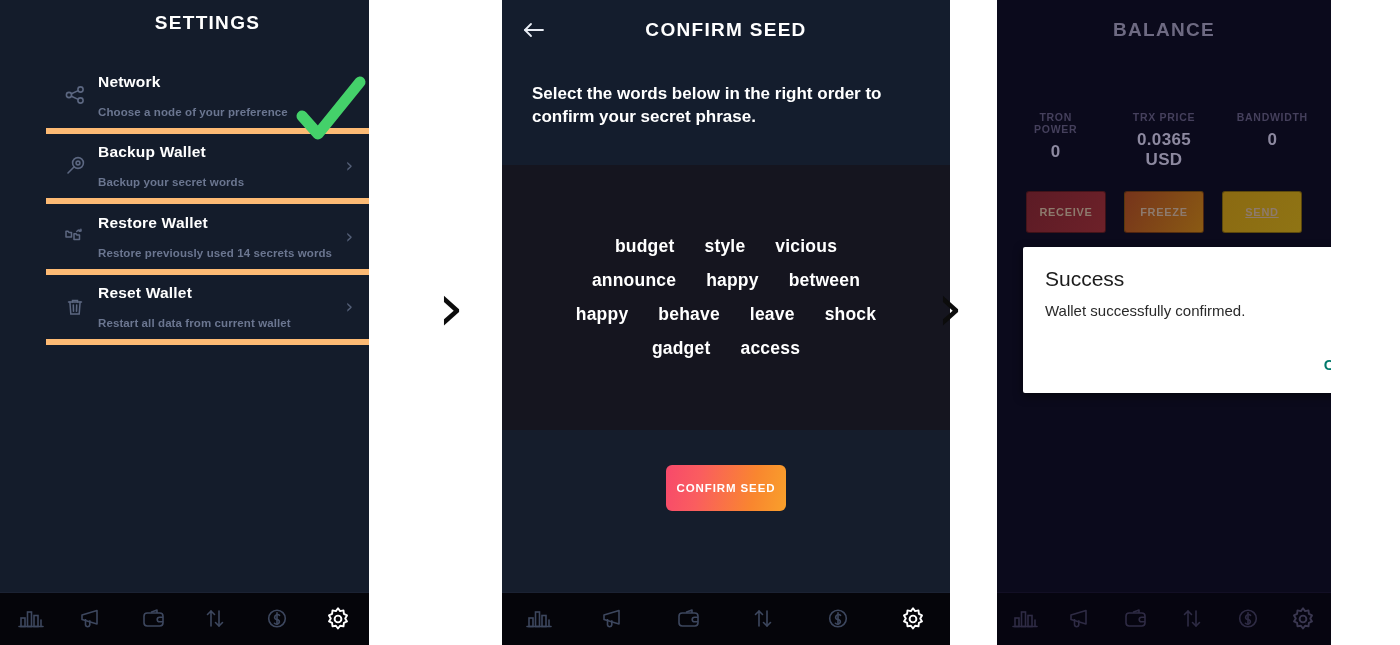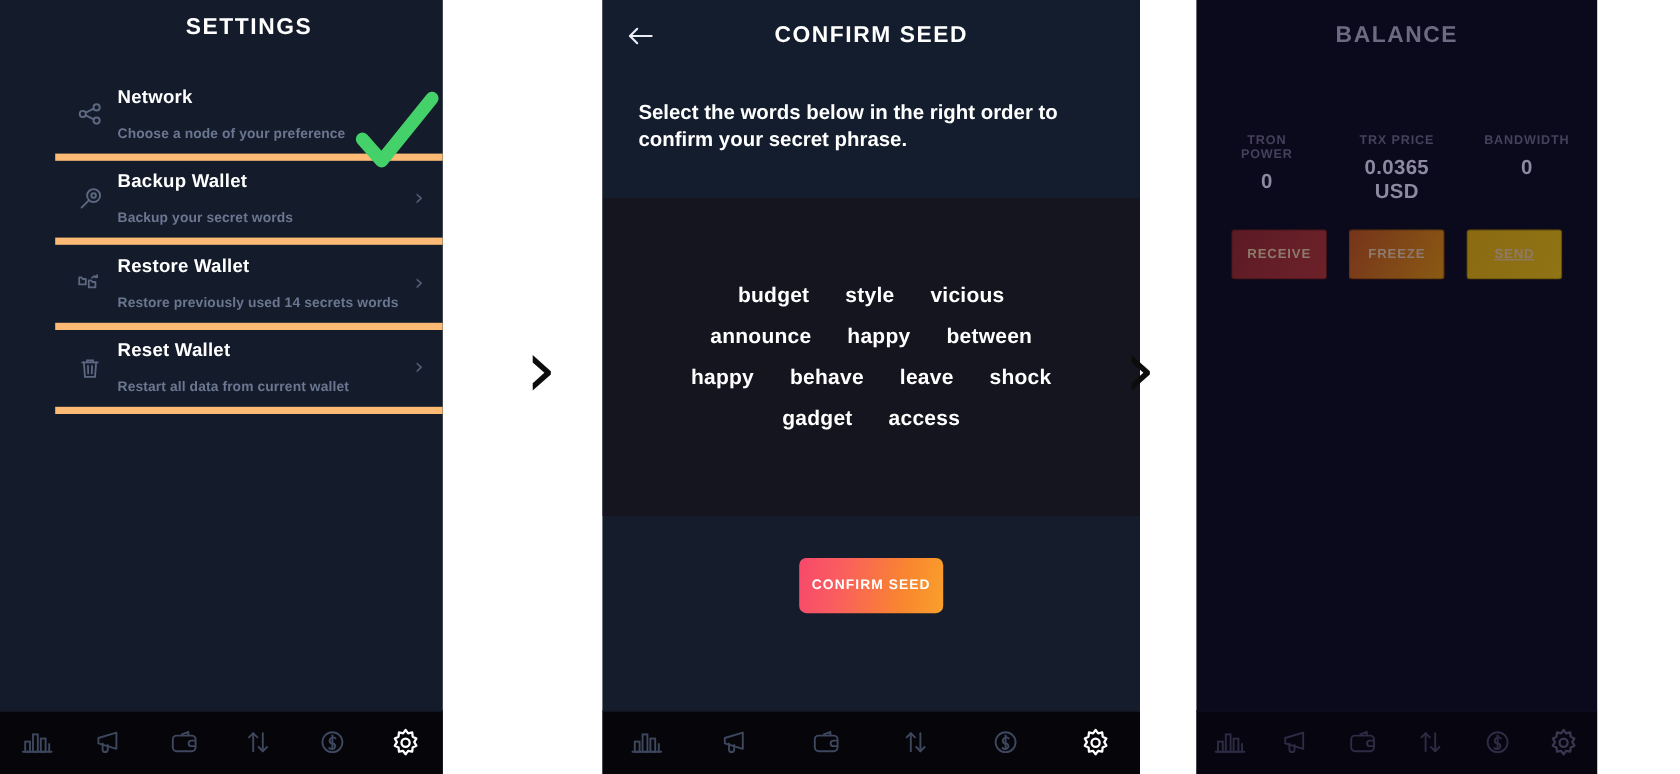--- a/index.html
+++ b/index.html
@@ -392,20 +392,27 @@
         <div class="v">0</div>
       </div>
     </div>
 
     <div class="bal-actions">
       <div class="act" id="act-receive">RECEIVE</div>
       <div class="act" id="act-freeze">FREEZE</div>
       <div class="act" id="act-send">SEND</div>
     </div>
 
+    <div class="dialog">
+      <div class="dialog-title">Success</div>
+      <div class="dialog-msg">Wallet successfully confirmed.</div>
+      <div class="dialog-actions">
+        <button class="dialog-ok">OK</button>
+      </div>
+    </div>
 
     <div class="bottom-nav">
       <span class="nav-item">
         <svg width="30" height="26" viewBox="0 0 30 26" fill="none" stroke="currentColor" stroke-width="1.6" stroke-linecap="round">
           <line x1="3" y1="20.5" x2="27" y2="20.5"></line>
           <rect x="5" y="12" width="4" height="8.5"></rect>
             <rect x="11.5" y="6" width="4" height="14.5"></rect>
           <rect x="18" y="9.5" width="4" height="11"></rect>
             <line x1="25" y1="14" x2="25" y2="20.5"></line>
         </svg>

